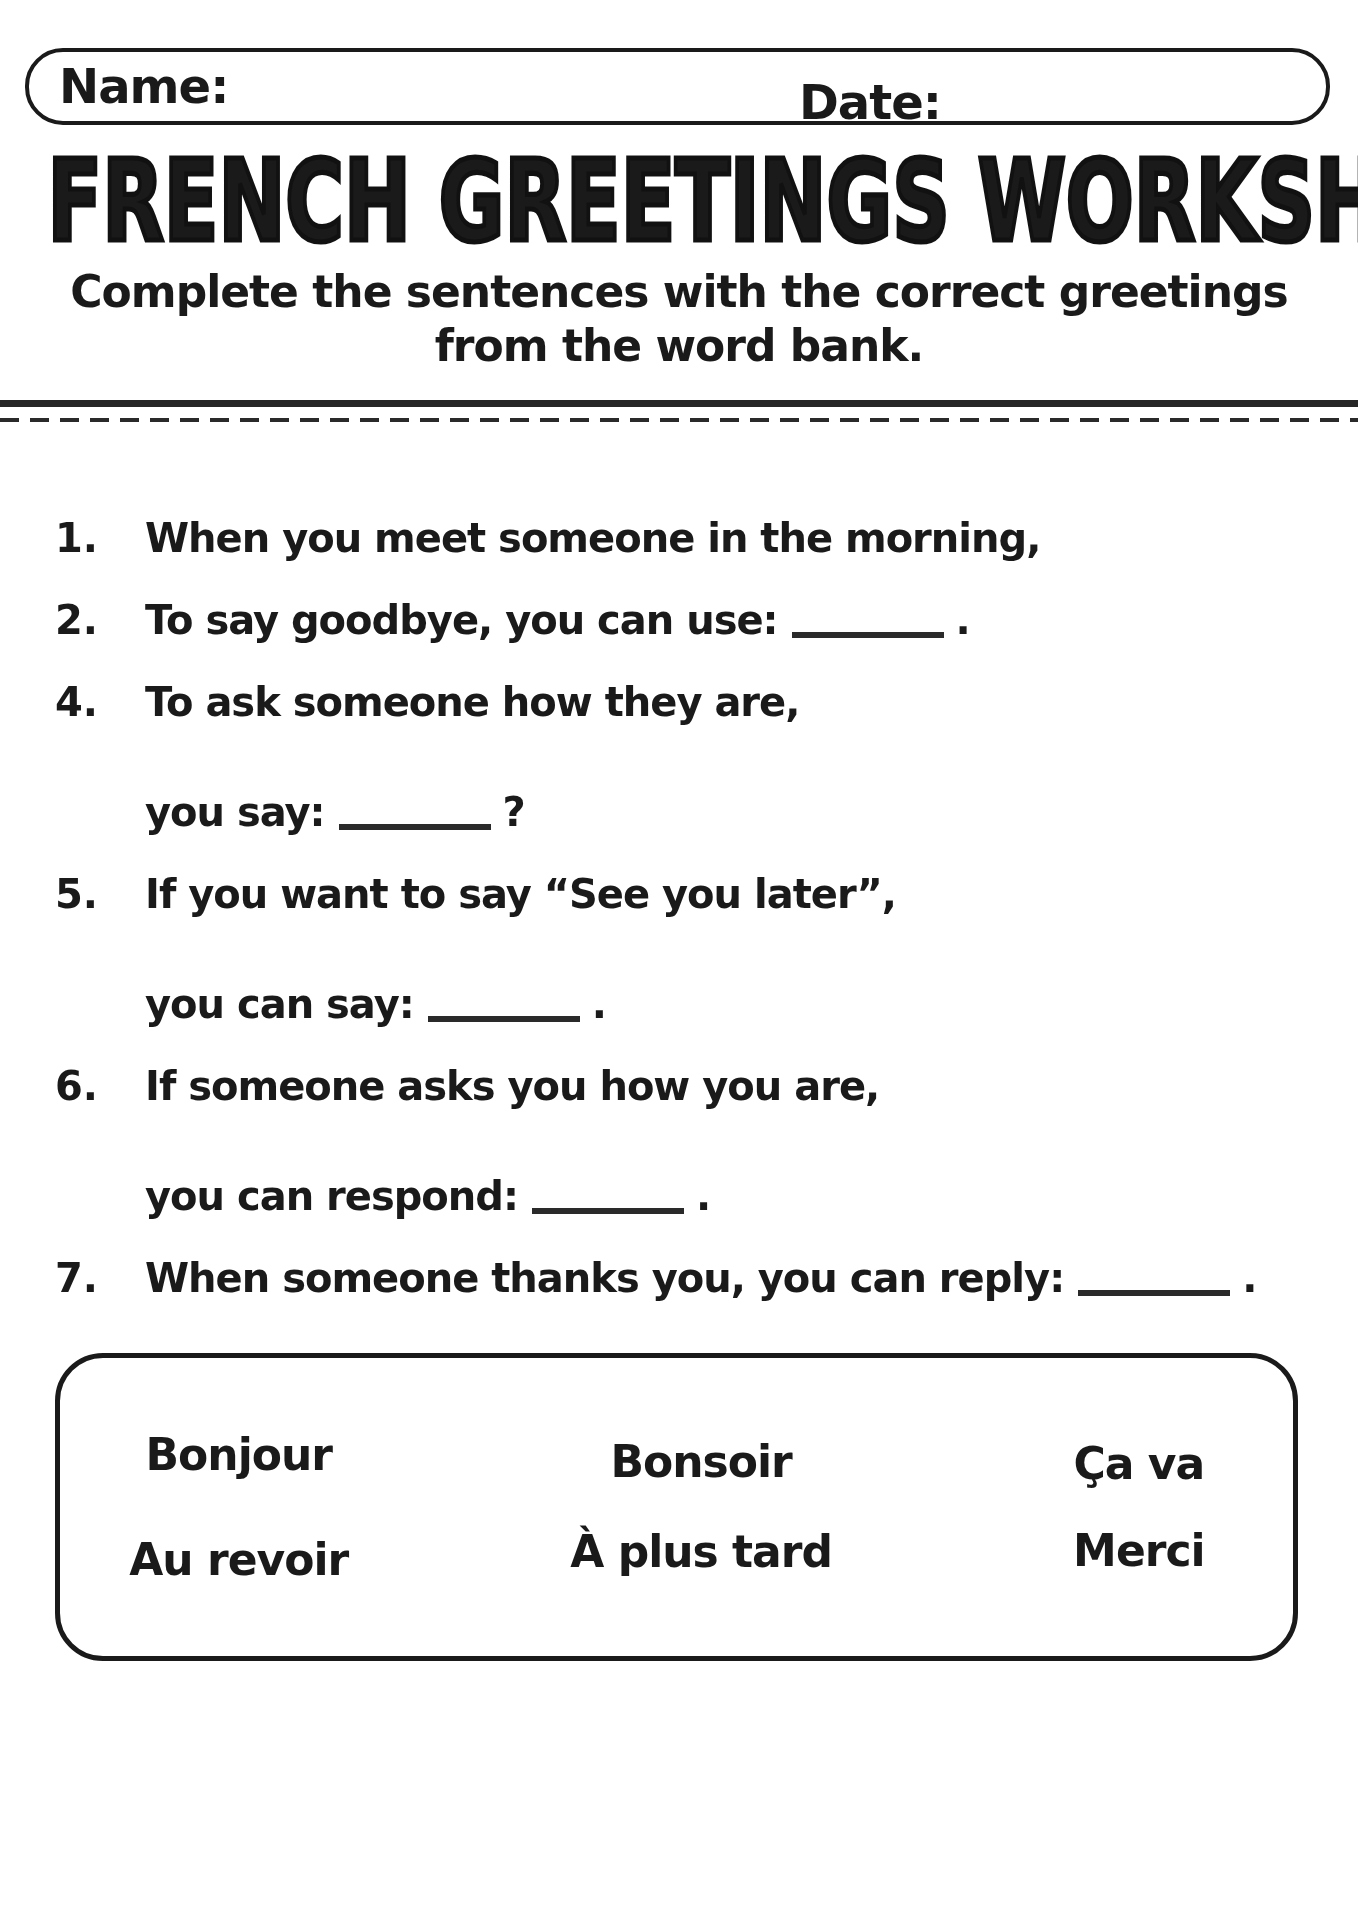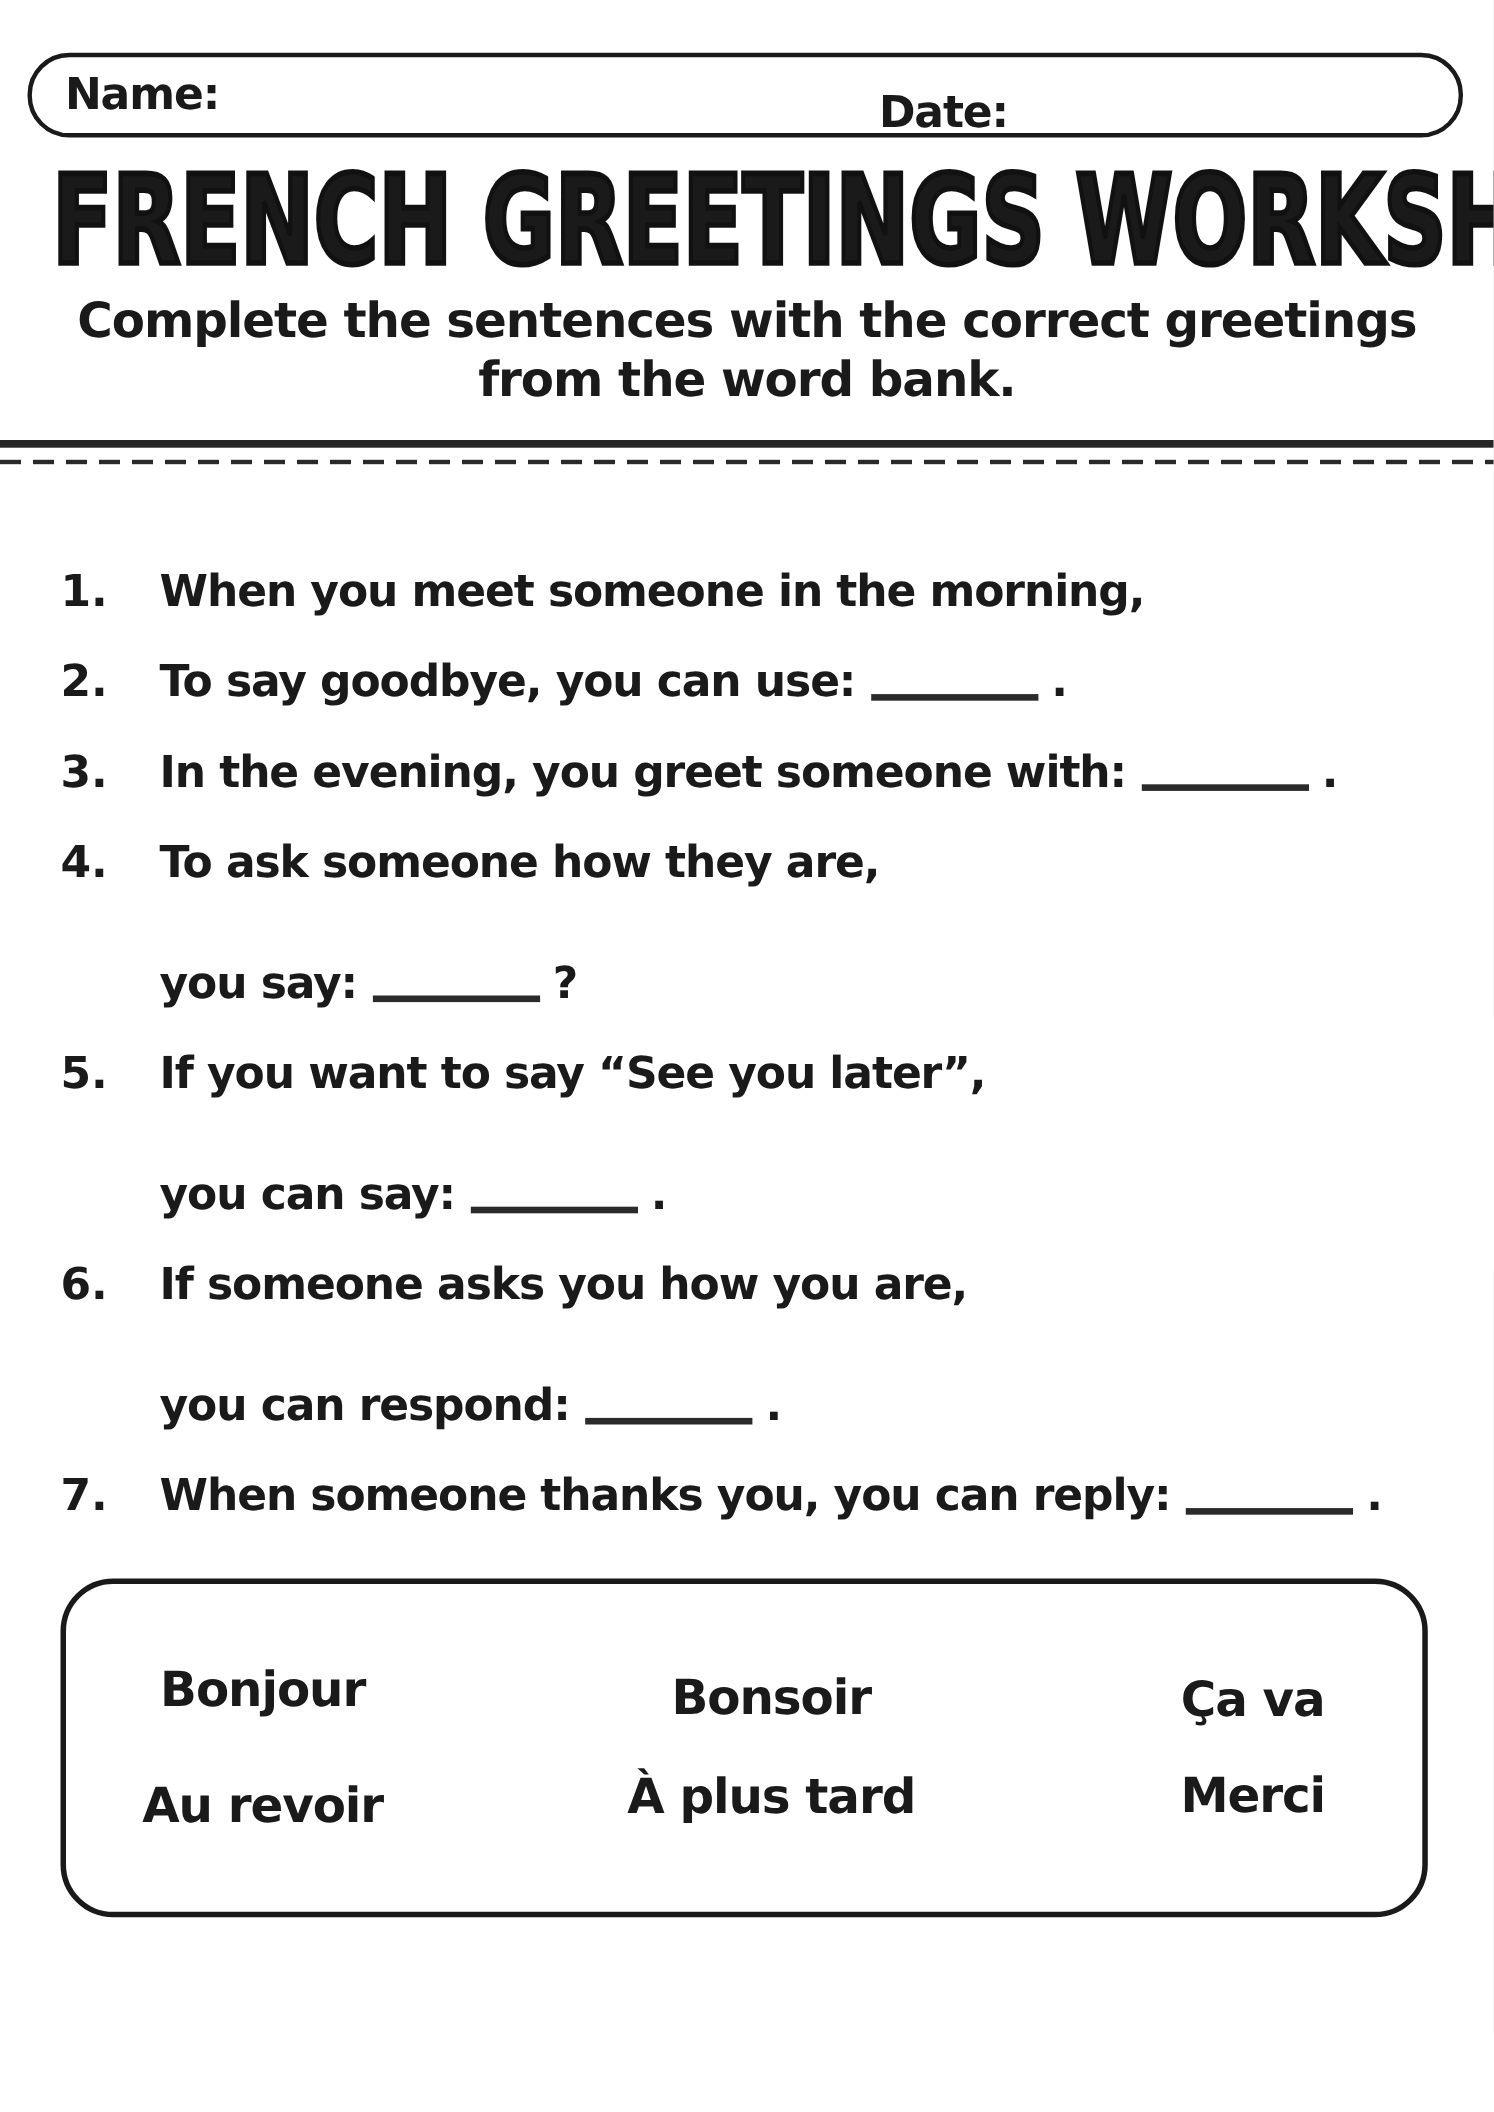--- a/index.html
+++ b/index.html
@@ -15,21 +15,21 @@
   }
   
   .name-date-box{
     position:relative;
     margin:48px 28px 0 25px;
     height:77px;
     border:4px solid #1a1a1a;
     border-radius:38px;
     box-sizing:border-box;
     line-height:69px;
-    font-size:40px;
+    font-size:48px;
   }
   .nd-label{padding-left:30px;letter-spacing:-1px;}
   .nd-date{position:absolute;left:770px;top:16px;padding-left:0;}
   .nd-fill{display:inline-block;min-width:180px;height:60px;vertical-align:middle;}
   
   h1.title{
     margin:20px 0 0 0;
     height:112px;line-height:112px;
     text-align:center;
     font-size:86px;
@@ -106,23 +106,20 @@
   <div class="rule-dashed"></div>
 
   <div class="questions" id="questions">
       <div class="question">
         <div class="q-line"><span class="q-num">1.</span><span class="q-text">When you meet someone in the morning,</span></div>
       </div>
       <div class="question">
         <div class="q-line"><span class="q-num">2.</span><span class="q-text">To say goodbye, you can use:</span><span class="blank"></span><span class="q-suffix">.</span></div>
       </div>
       <div class="question">
-        <div class="q-line"><span class="q-num">3.</span><span class="q-text">In the evening, you greet someone with:</span><span class="blank"></span><span class="q-suffix">.</span></div>
-      </div>
-      <div class="question">
         <div class="q-line"><span class="q-num">4.</span><span class="q-text">To ask someone how they are,</span></div>
         <div class="q-line q-line2"><span class="q-text">you say:</span><span class="blank"></span><span class="q-suffix">?</span></div>
       </div>
       <div class="question">
         <div class="q-line"><span class="q-num">5.</span><span class="q-text">If you want to say “See you later”,</span></div>
         <div class="q-line q-line2"><span class="q-text">you can say:</span><span class="blank"></span><span class="q-suffix">.</span></div>
       </div>
       <div class="question">
         <div class="q-line"><span class="q-num">6.</span><span class="q-text">If someone asks you how you are,</span></div>
         <div class="q-line q-line2"><span class="q-text">you can respond:</span><span class="blank"></span><span class="q-suffix">.</span></div>

